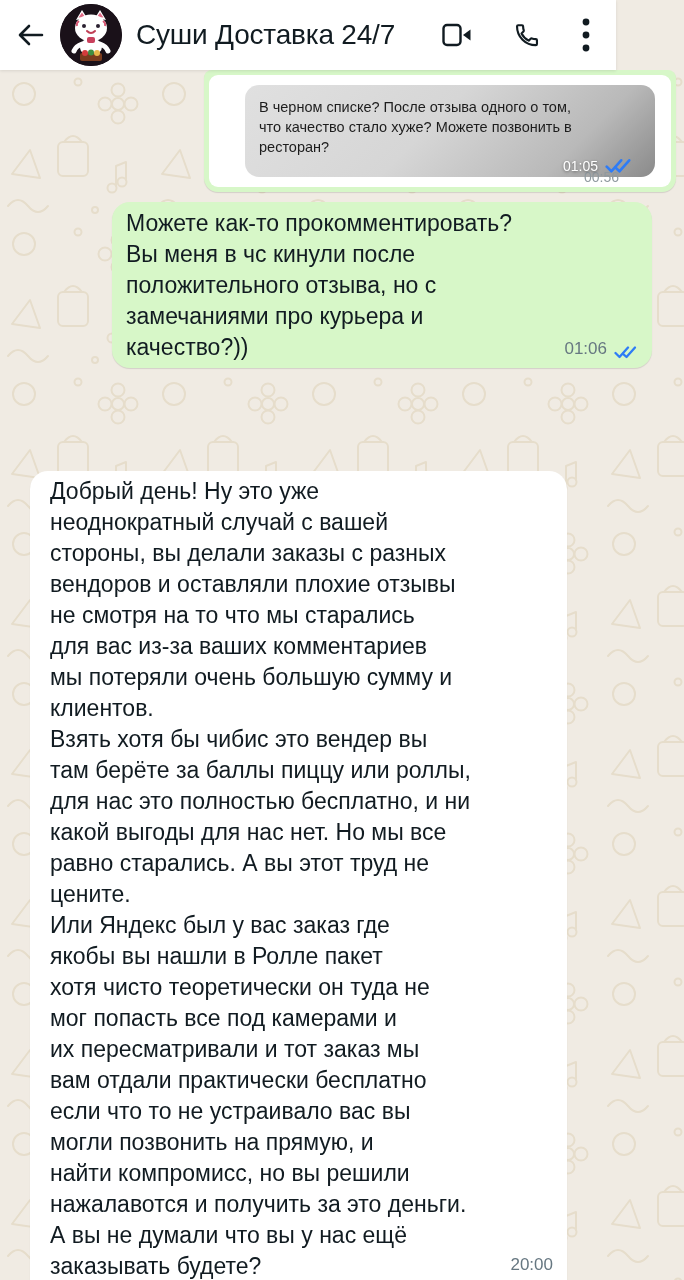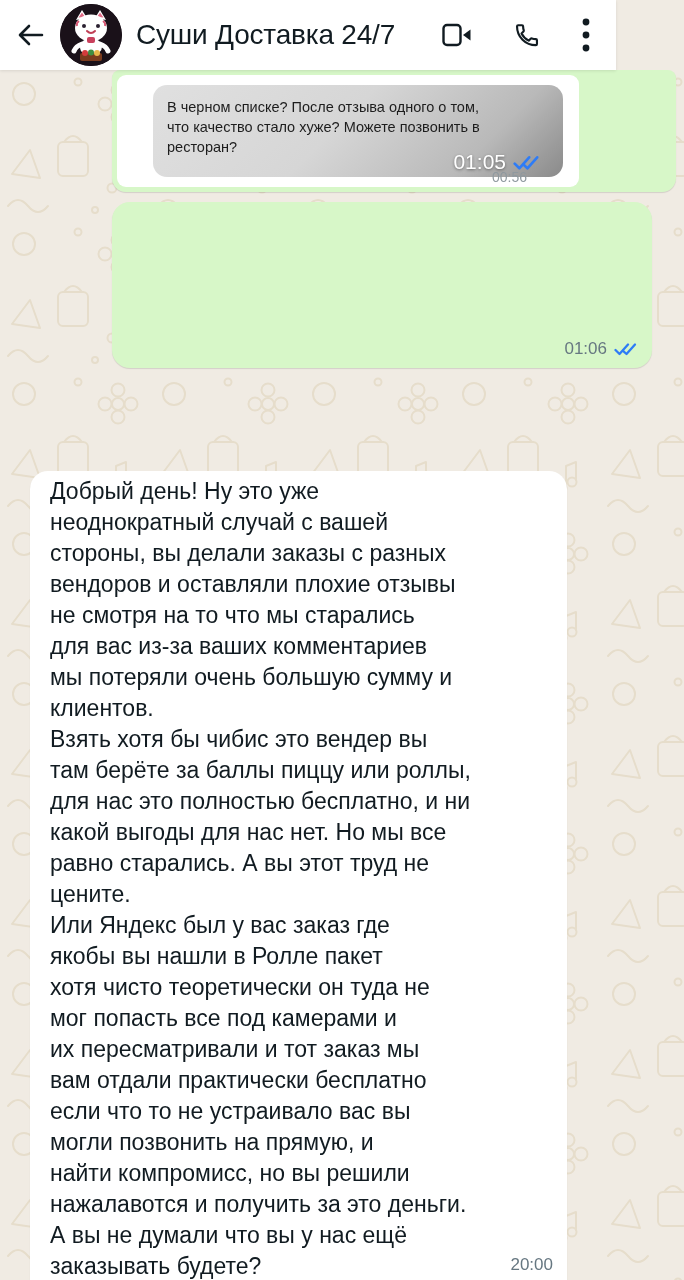--- a/index.html
+++ b/index.html
@@ -28,35 +28,35 @@
   .icon-btn:last-child{width:40px;}
   
   .chat{position:absolute;top:70px;left:0;width:684px;height:1210px;}
   .doodle-layer{position:absolute;inset:0;}
   
   .msg{position:absolute;box-shadow:0 1px 1px rgba(0,0,0,.12);}
   .msg .body{font-size:23px;line-height:31px;color:var(--text);white-space:pre-line;}
   .meta{position:absolute;display:flex;align-items:center;gap:7px;}
   .time{font-size:17px;color:var(--timestamp);}
   
-  .msg-image{top:0;right:8px;width:564px;height:122px;background:var(--outgoing-bubble);
+  .msg-image{top:0;right:8px;width:472px;height:122px;background:var(--outgoing-bubble);
     border-radius:8px 8px 14px 14px;padding:5px;cursor:pointer;}
   .img-frame{position:relative;width:462px;height:112px;background:#fff;
     border-radius:9px;overflow:hidden;}
   .inner-bubble{position:absolute;left:36px;top:10px;width:410px;height:92px;
     border-radius:14px;padding:12px 12px 0 14px;
     background:linear-gradient(135deg,#e0e0e0 0%,#d6d6d6 45%,#b9b9b9 78%,#8a8a8a 100%);}
   .inner-text{font-size:14.5px;line-height:20px;color:#1d1d1d;white-space:pre-line;}
   .inner-time{position:absolute;right:52px;bottom:2px;font-size:14px;color:#8f999f;}
   .overlay-meta{position:absolute;right:36px;bottom:13px;display:flex;align-items:center;gap:7px;}
-  .overlay-time{font-size:21px;color:#ffffff;text-shadow:0 1px 3px rgba(0,0,0,.45);}
+  .overlay-time{font-size:14px;color:#ffffff;text-shadow:0 1px 3px rgba(0,0,0,.45);}
   
   .msg-out{top:132px;right:32px;width:540px;height:166px;background:var(--outgoing-bubble);
     border-radius:18px;padding:6px 14px;cursor:pointer;}
-  .msg-out .meta{right:12px;bottom:9px;}
+  .msg-out .meta{right:12px;bottom:9px;align-items:flex-end;}
   
   .date-chip{position:absolute;top:323px;left:50%;transform:translateX(-50%);
     background:#fff;border-radius:10px;padding:7px 24px;font-size:20px;
     color:var(--date-text);box-shadow:0 1px 2px rgba(0,0,0,.10);}
   
   .msg-in{top:401px;left:30px;width:537px;height:812px;background:var(--incoming-bubble);
     border-radius:18px 18px 0 0;padding:5px 18px 5px 20px;cursor:pointer;}
   .msg-in .meta{right:14px;bottom:8px;}
   svg{display:block;}
 </style>
@@ -158,20 +158,25 @@
           <span class="overlay-time">01:05</span>
           <svg width="30" height="17" viewBox="0 0 26 14">
             <path d="M1.5 8 L5.5 12 L14 2.5" fill="none" stroke="#2e7cf6" stroke-width="2.3" stroke-linecap="round" stroke-linejoin="round"></path>
             <path d="M9 8.8 L12.5 12 L21 2.5" fill="none" stroke="#2e7cf6" stroke-width="2.3" stroke-linecap="round" stroke-linejoin="round"></path>
           </svg>
         </div>
       </div>
     </div>
 
     <div class="msg msg-out">
+      <div class="body">Можете как-то прокомментировать?
+Вы меня в чс кинули после
+положительного отзыва, но с
+замечаниями про курьера и
+качество?))</div>
       <div class="meta">
         <span class="time">01:06</span>
         <svg width="26" height="14" viewBox="0 0 26 14">
           <path d="M1.5 8 L5.5 12 L14 2.5" fill="none" stroke="#2e7cf6" stroke-width="2.3" stroke-linecap="round" stroke-linejoin="round"></path>
           <path d="M9 8.8 L12.5 12 L21 2.5" fill="none" stroke="#2e7cf6" stroke-width="2.3" stroke-linecap="round" stroke-linejoin="round"></path>
         </svg>
       </div>
     </div>
 
 

